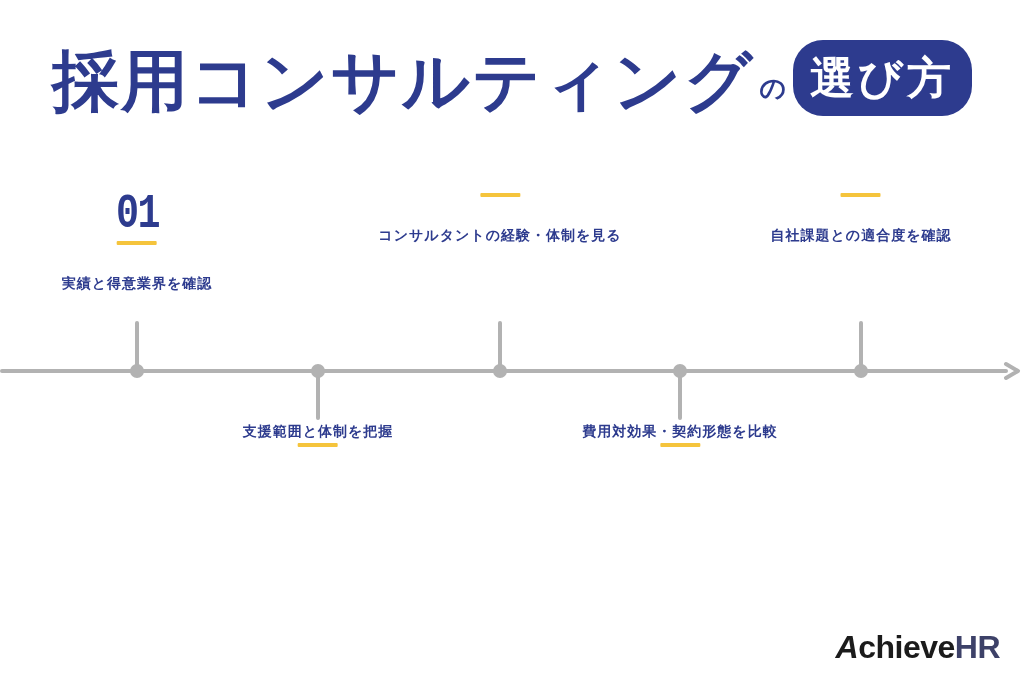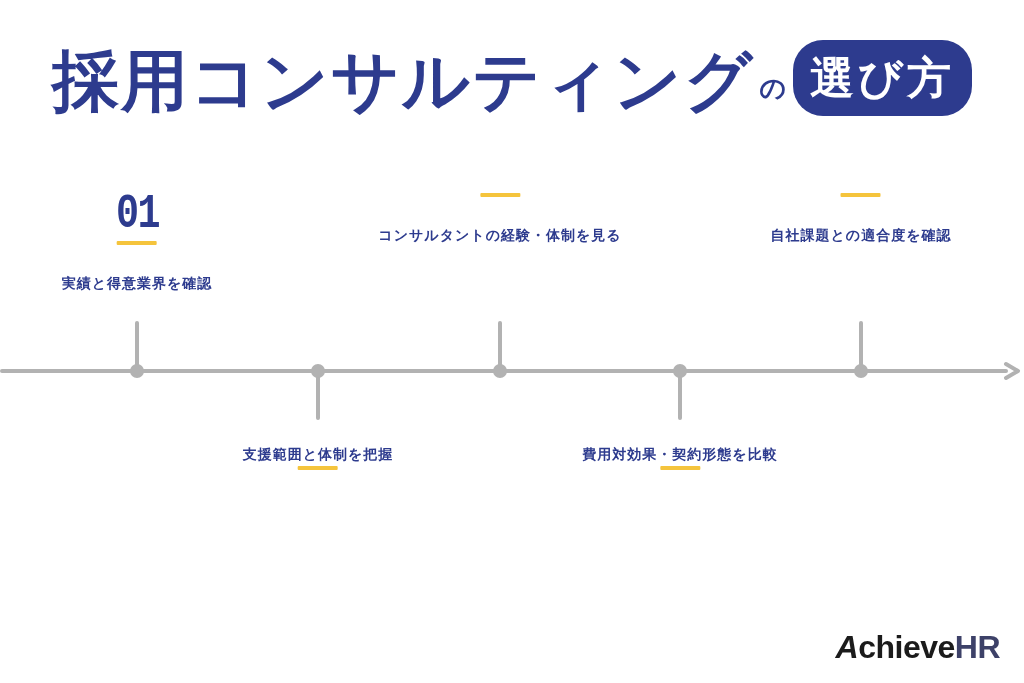--- a/index.html
+++ b/index.html
@@ -99,21 +99,21 @@
 
   
   .step {
     position: absolute;
     transform: translateX(-50%);
     display: flex;
     flex-direction: column;
     align-items: center;
   }
   .step.top    { top: 190px; }
-  .step.bottom { top: 445px; justify-content: center; }
+  .step.bottom { top: 422px; justify-content: center; }
   .sx1 { left: 137px; }
   .sx2 { left: 318px; }
   .sx3 { left: 500px; }
   .sx4 { left: 680px; }
   .sx5 { left: 861px; }
   .num {
     color: var(--navy, #2d3b8e);
     font-size: 48px;
     font-weight: 800;
     line-height: 1;

